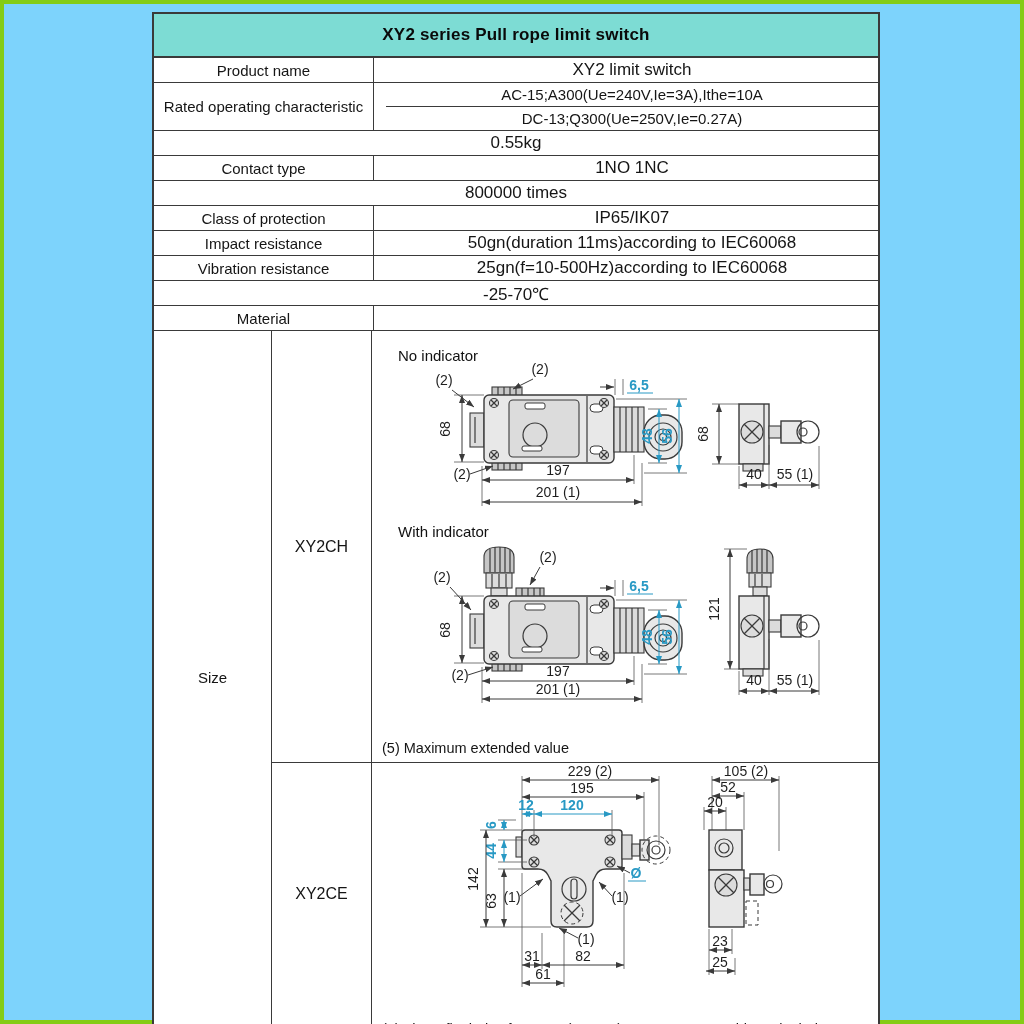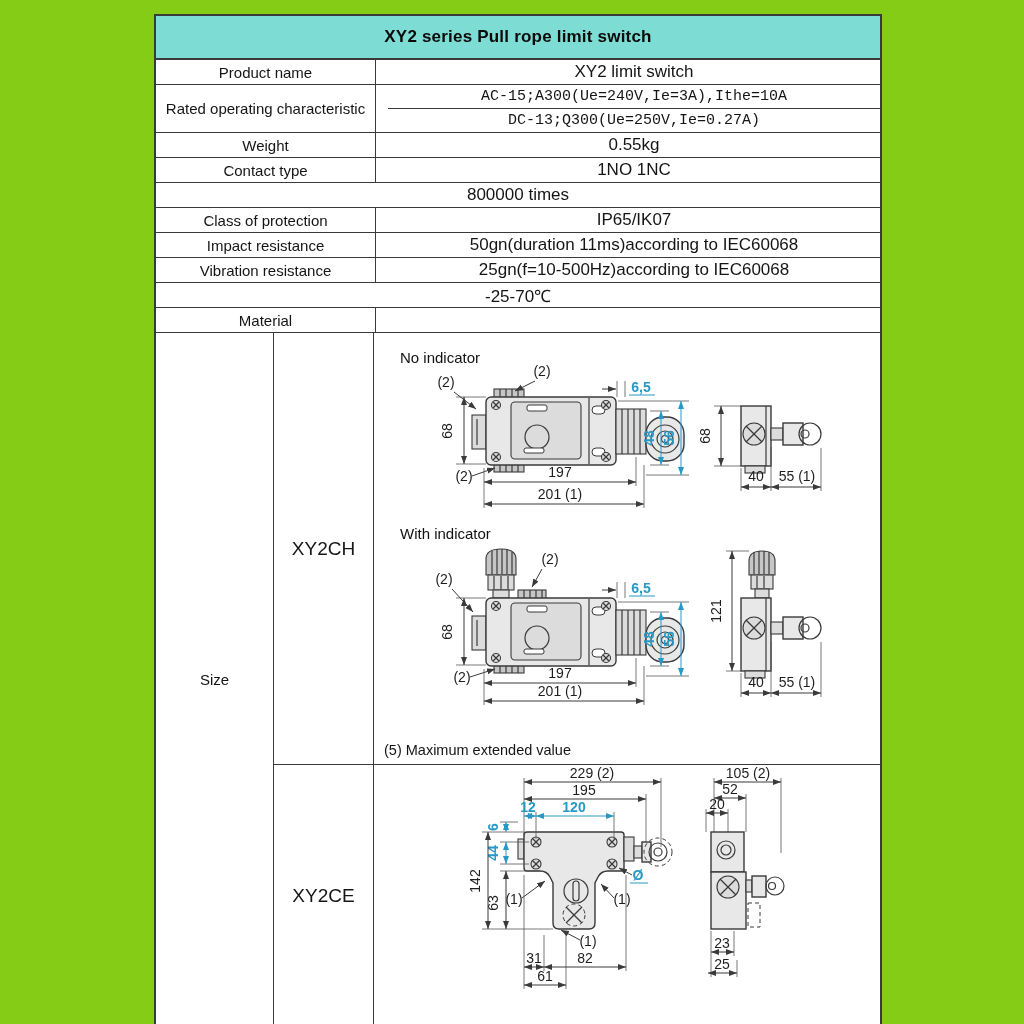--- a/index.html
+++ b/index.html
@@ -1,30 +1,30 @@
 <!DOCTYPE html>
 <html><head>
 <meta charset="utf-8">
 <style>
   * { box-sizing: border-box; margin: 0; padding: 0; }
   html,body { width:1024px; height:1024px; background:#fff; font-family:"Liberation Sans", sans-serif; color:#151515; }
-  .page { position:absolute; inset:0; border:6px solid #84cc16; background:#84cc16; }
+  .page { position:absolute; inset:0; border:4px solid #84cc16; background:#7dd3fc; }
   .sheet { position:absolute; left:148px; top:8px; width:728px; height:1014px; border:2px solid #3a3a3a; background:#fff; }
   .title-bar { height:44px; background:#7ddcd4; border-bottom:2px solid #3a3a3a; display:flex; align-items:center; justify-content:center; font-weight:bold; font-size:17px; letter-spacing:0.2px; color:#0a0a0a; }
   .spec-row { display:flex; border-bottom:1px solid #3a3a3a;gap:12px; }
   .spec-row.single { height:25px; }
   .spec-row.double { height:48px; }
   .spec-label { width:220px; border-right:1px solid #3a3a3a; display:flex; align-items:center; justify-content:center; font-size:15px; text-align:center; }
   .spec-value { flex:1; display:flex; align-items:center; justify-content:center; font-size:17px; text-align:center; }
   .vstack { flex:1; display:flex; flex-direction:column; }
-  .vstack > div { flex:1; display:flex; align-items:center; justify-content:center; font-size:15px;font-family:Liberation Mono, monospace; }
+  .vstack > div { flex:1; display:flex; align-items:center; justify-content:center; font-size:15px; }
   .vstack > div:first-child { border-bottom:1px solid #3a3a3a; }
   .size-grid { display:grid; grid-template-columns:118px 100px 1fr; grid-template-rows:432px 261px; }
   .size-label-cell { grid-row:1 / 3; grid-column:1; border-right:1px solid #3a3a3a; display:flex; align-items:center; justify-content:center; font-size:15px; }
-  .model-cell { display:flex; align-items:center; justify-content:center; font-size:19px; border-right:1px solid #3a3a3a;text-align:center; }
+  .model-cell { display:flex; align-items:center; justify-content:center; font-size:16px; border-right:1px solid #3a3a3a;text-align:center; }
   .model-ch { grid-row:1; grid-column:2; border-bottom:1px solid #3a3a3a; }
   .model-ce { grid-row:2; grid-column:2; }
   .content-cell { position:relative; overflow:hidden; }
   .content-ch { grid-row:1; grid-column:3; border-bottom:1px solid #3a3a3a; }
   .content-ce { grid-row:2; grid-column:3; }
   .drawing { position:absolute; left:0; }
   .notes { position:absolute; left:10px; right:6px; font-size:14.5px; line-height:18px; white-space:pre-wrap; }
   .notes-ch { top:372px; }
   .notes-ce { top:224px; line-height:17px; }
   
@@ -59,21 +59,20 @@
 
   <div class="spec-row double">
     <div class="spec-label">Rated operating characteristic</div>
     <div class="vstack">
       <div>AC-15;A300(Ue=240V,Ie=3A),Ithe=10A</div>
       <div>DC-13;Q300(Ue=250V,Ie=0.27A)</div>
     </div>
   </div>
 
   <div class="spec-row single">
-    <div class="spec-label">Weight</div>
     <div class="spec-value">0.55kg</div>
   </div>
   <div class="spec-row single">
     <div class="spec-label">Contact type</div>
     <div class="spec-value">1NO 1NC</div>
   </div>
   <div class="spec-row single">
     <div class="spec-value">800000 times</div>
   </div>
   <div class="spec-row single">

